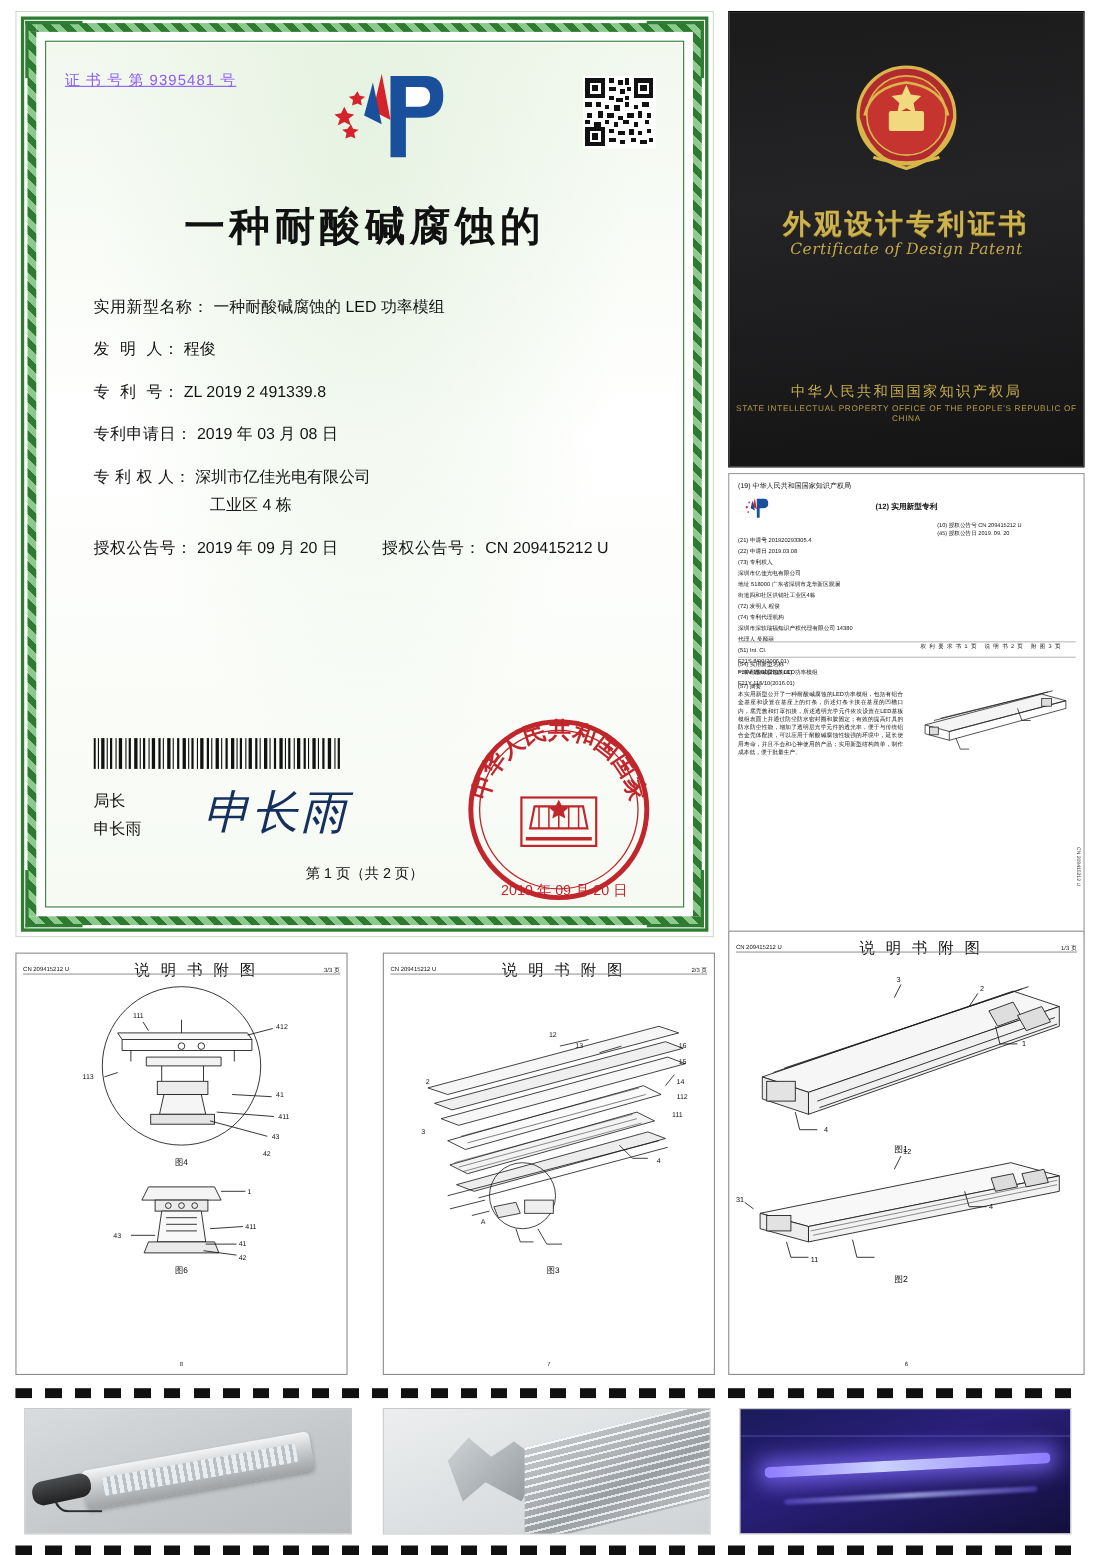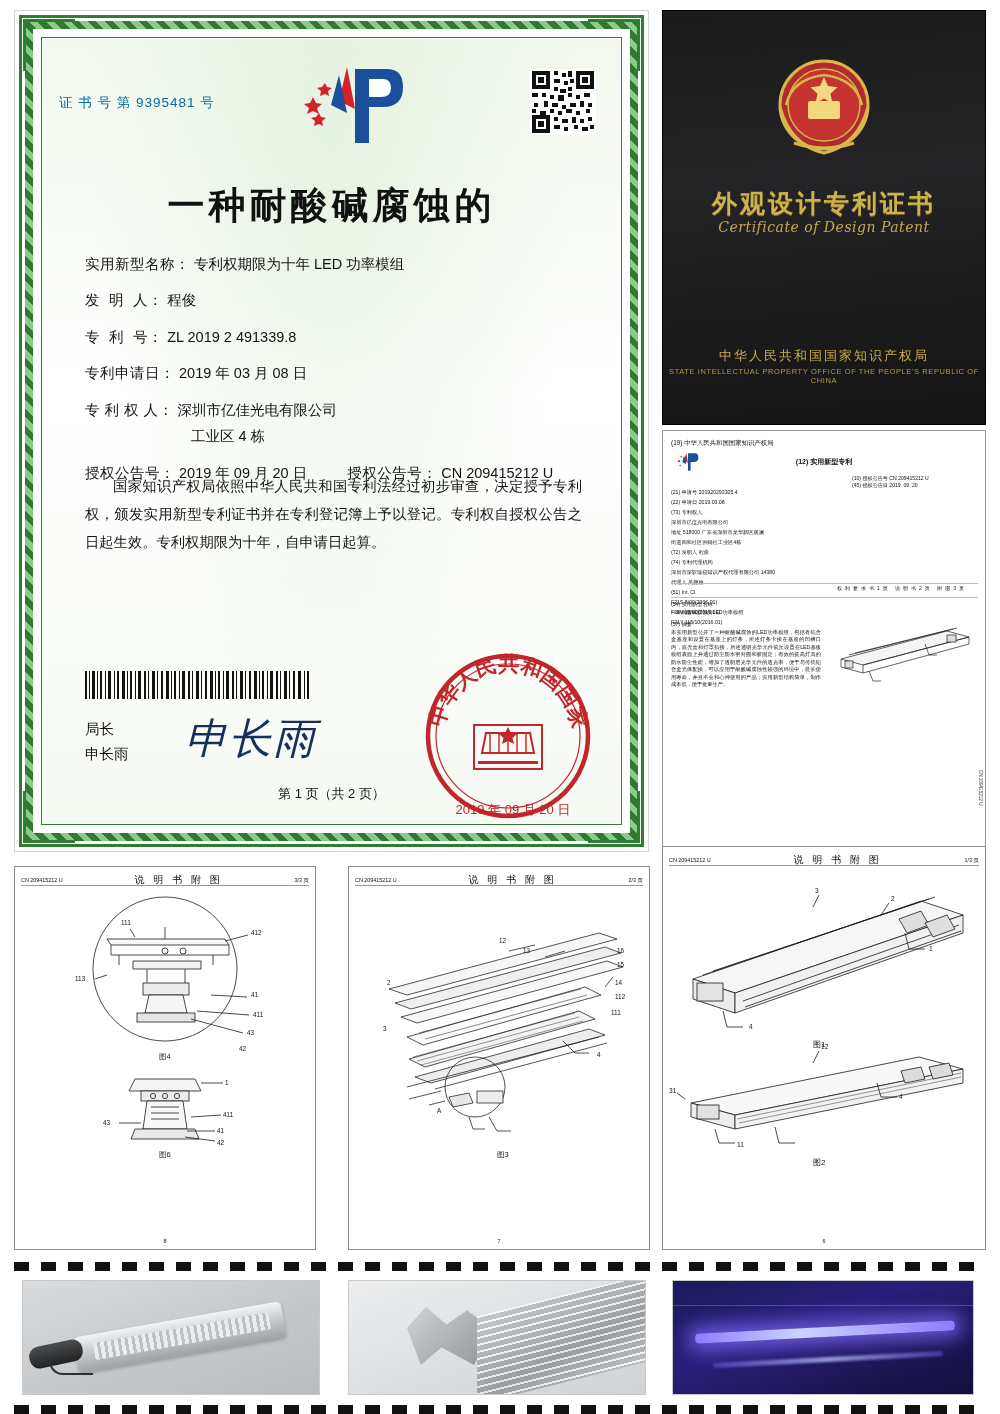--- a/index.html
+++ b/index.html
@@ -45,22 +45,22 @@
   .cert-bg-tint {
     position:absolute; inset:28px;
     background:
       radial-gradient(ellipse at 50% 10%, rgba(225,240,220,.75), rgba(255,255,255,0) 60%),
       linear-gradient(180deg,#f2f8ee 0%, #ffffff 45%, #f6faf3 100%);
   }
 
   .cert-content { position:absolute; inset:30px; }
 
   .cert-no {
-    position:absolute; left:14px; top:53px;
-    font-size:13.5px; color:#0369a1; letter-spacing:1px;
+    position:absolute; left:14px; top:23px;
+    font-size:13.5px; color:#8b5cf6; letter-spacing:1px;text-decoration:underline;
   }
 
   .logo-wrap { position:absolute; left:250px; top:20px; width:120px; height:90px; }
 
   .qr {
     position:absolute; right:22px; top:28px; width:66px; height:66px;
     background:#ffffff;
   }
 
   .cert-title {
@@ -70,21 +70,21 @@
     font-weight:bold;
     font-size:37px;
     letter-spacing:4px;
     color:#111;
   }
 
   .fields {
     position:absolute; left:40px; right:30px; top:212px;
     font-size:14.5px; color:#141414; line-height:1.55;
   }
-  .frow { display:flex; margin-bottom:14px; align-items:flex-start; }
+  .frow { display:flex; margin-bottom:14px; align-items:flex-start;margin-top:16px; }
   .flabel { white-space:pre; letter-spacing:0.5px; }
   .fvalue { margin-left:4px; }
   .frow.two .fvalue2label { margin-left:40px; }
   .findent { padding-left:106px; margin-top:-10px; margin-bottom:14px; }
 
   .paras {
     position:absolute; left:40px; right:36px; top:432px;
     font-size:14.3px; line-height:1.95; color:#141414; text-align:justify;
   }
   .paras p { margin:0 0 2px 0; text-indent:28px; }
@@ -176,21 +176,21 @@
   
   .sheet { position:absolute; background:#fff; border:1px solid #8d8d8d; }
   .s1 { left:14px;  top:866px; width:302px; height:384px; }
   .s2 { left:348px; top:866px; width:302px; height:384px; }
   .s3 { left:662px; top:846px; width:324px; height:404px; }
   .sh-hd {
     position:absolute; left:6px; right:6px; top:6px;
     display:flex; justify-content:space-between; align-items:center;
     font-size:5.4px; color:#111;
   }
-  .sh-title { font-size:10px; letter-spacing:3px; }
+  .sh-title { font-size:14px; letter-spacing:3px; }
   .sh-rule { position:absolute; left:6px; right:6px; top:18px; border-top:1px solid #999; }
   .sh-foot {
     position:absolute; left:0; right:0; bottom:5px; text-align:center;
     font-size:5.4px; color:#111;
   }
 
   
   .photo-band { position:absolute; left:0; top:1262px; width:1000px; height:152px; }
   .dash-row {
     position:absolute; left:14px; right:14px; height:9px;
@@ -342,21 +342,21 @@
               <rect x="30" y="28" width="2" height="2"></rect>
           </g>
         </svg>
       </div>
 
       <div class="cert-title">一种耐酸碱腐蚀的</div>
 
       <div class="fields">
         <div class="frow">
           <span class="flabel">实用新型名称：</span>
-          <span class="fvalue">专利权期限为十年 LED 功率模组</span>
+          <span class="fvalue">一种耐酸碱腐蚀的 LED 功率模组</span>
         </div>
         <div class="frow">
           <span class="flabel">发  明  人：</span>
           <span class="fvalue">程俊</span>
         </div>
         <div class="frow">
           <span class="flabel">专  利  号：</span>
           <span class="fvalue">ZL 2019 2 491339.8</span>
         </div>
         <div class="frow">
@@ -370,21 +370,20 @@
         <div class="findent">工业区 4 栋</div>
         <div class="frow two">
           <span class="flabel">授权公告号：</span>
           <span class="fvalue">2019 年 09 月 20 日</span>
           <span class="flabel fvalue2label">授权公告号：</span>
           <span class="fvalue">CN 209415212 U</span>
         </div>
       </div>
 
       <div class="paras">
-        <p>国家知识产权局依照中华人民共和国专利法经过初步审查，决定授予专利权，颁发实用新型专利证书并在专利登记簿上予以登记。专利权自授权公告之日起生效。专利权期限为十年，自申请日起算。</p>
       </div>
 
       <div class="barcode">
         <svg viewBox="0 0 225 28" width="225" height="28" preserveAspectRatio="none">
           <g fill="#111">
             <rect x="0" y="0" width="2" height="28"></rect>
               <rect x="4" y="0" width="1" height="28"></rect>
             <rect x="7" y="0" width="3" height="28"></rect>
               <rect x="12" y="0" width="1" height="28"></rect>
             <rect x="15" y="0" width="2" height="28"></rect>

